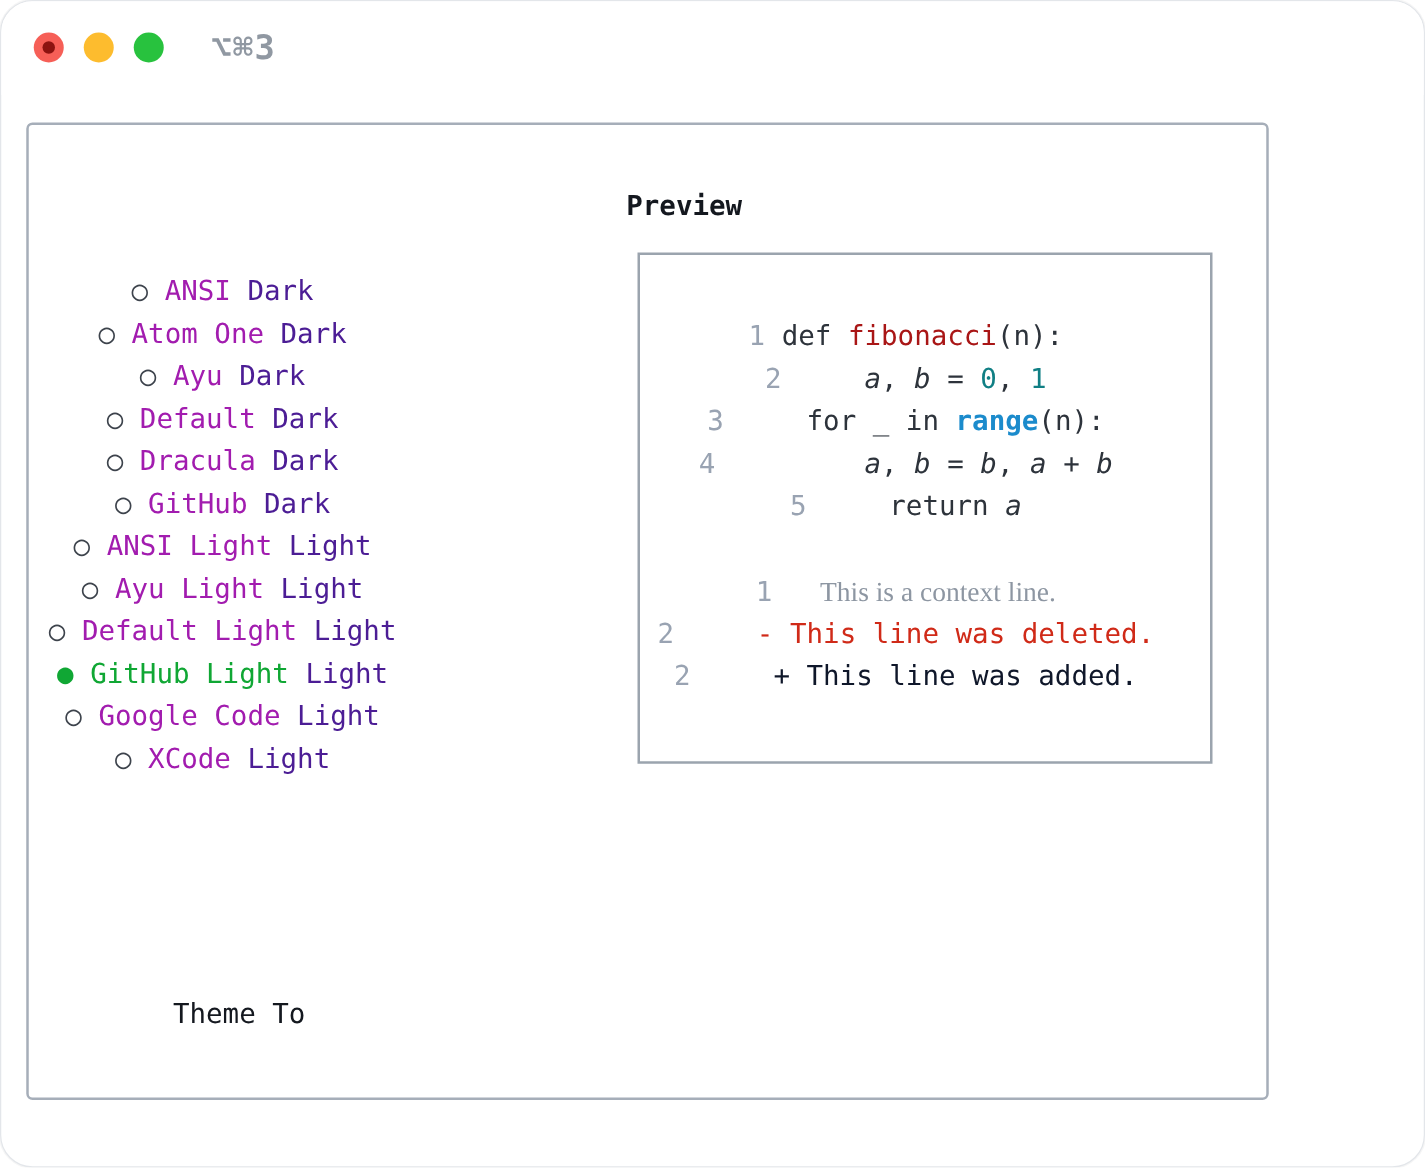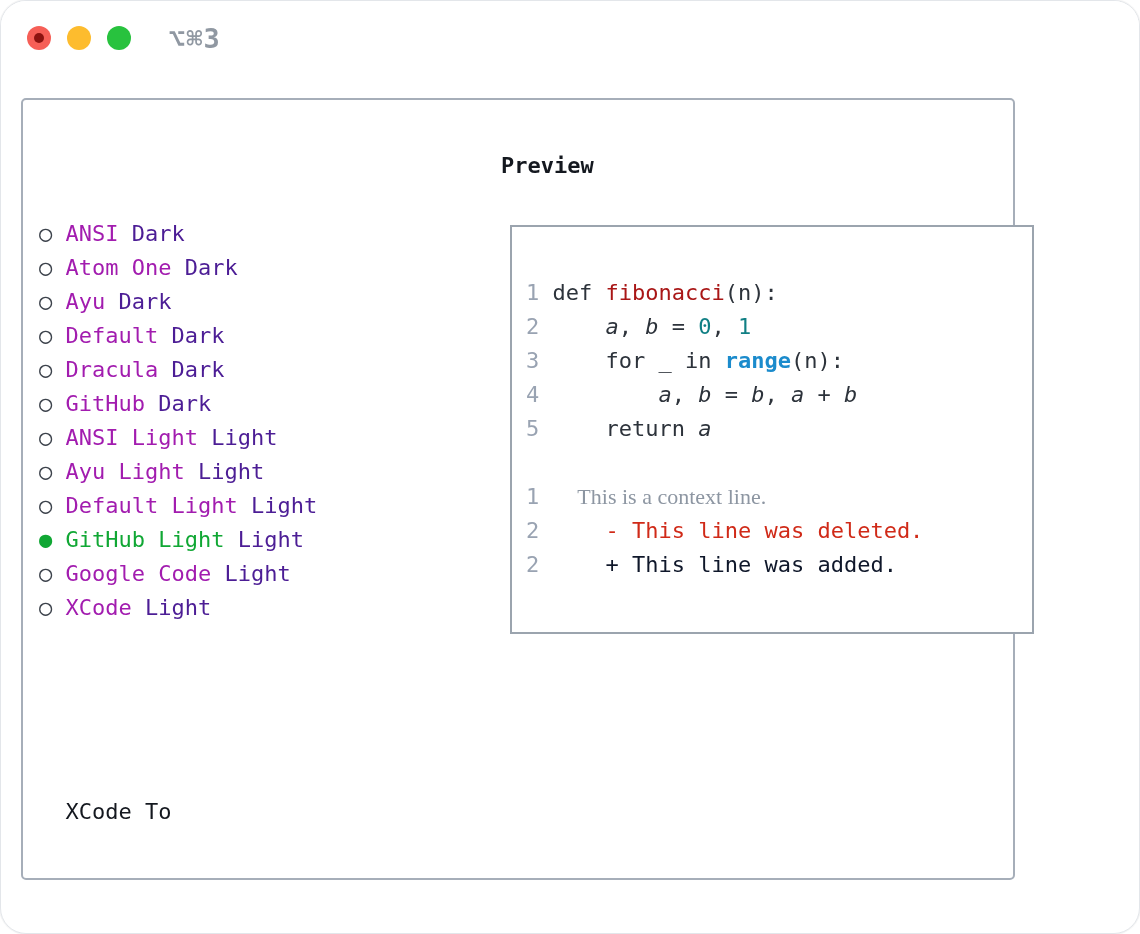--- a/index.html
+++ b/index.html
@@ -16,33 +16,33 @@
   .tl-close::after{content:"";position:absolute;left:7px;top:7px;width:10px;height:10px;border-radius:50%;background:#8c1310;}
   .tl-min{left:66px;background:#fdbc2e;}
   .tl-max{left:106px;background:#28c23e;}
   .win-title{position:absolute;left:168px;top:22px;font-size:27px;font-weight:bold;color:#9098a2;
     font-family:"DejaVu Sans Mono","DejaVu Sans",monospace;letter-spacing:1px;}
   
   .panel{
     position:absolute;left:20px;top:97px;width:994px;height:782px;
     border:2px solid #a6aeb9;border-radius:5px;background:#ffffff;box-sizing:border-box;
   }
-  .grid-text{font-size:22px;line-height:34px;white-space:pre;}
+  .grid-text{font-size:22px;line-height:34px;white-space:pre;text-align:center;}
   .left-col{position:absolute;left:16px;top:49px;}
   .line{height:34px;}
   .c-dark{color:#a21caf;}
   .c-head{color:#14181f;font-weight:bold;}
   .c-muted{color:#4c1d95;}
   .c-sel{color:#10a734;}
   .c-marker{color:#3d434c;}
   
   .preview-title{position:absolute;left:478px;top:49px;}
   .preview-box{
-    position:absolute;left:487px;top:102px;width:524px;height:409px;
-    border:2px solid #9ba4ae;background:#ffffff;box-sizing:border-box;overflow:hidden;margin-top:23px;
+    position:absolute;left:487px;top:102px;width:460px;height:409px;
+    border:2px solid #9ba4ae;background:#ffffff;box-sizing:border-box;overflow:hidden;
   }
   .preview-code{position:absolute;left:14px;top:15px;}
   .s-plain{color:#2d333b;}
   .s-num{color:#99a3b2;}
   .s-func{color:#a91616;}
   .s-builtin{color:#1b8bcc;font-weight:bold;}
   .s-number{color:#107f84;}
   .s-var{color:#2d333b;font-style:italic;}
   .s-ctx{color:#8d96a2;font-family:Liberation Serif, serif;}
   .s-del{color:#d02a18;}
@@ -58,21 +58,21 @@
     <div class="tl tl-min"></div>
     <div class="tl tl-max"></div>
     <div class="win-title">⌥⌘3</div>
   </div>
 
   <div class="panel">
 
     <div class="left-col grid-text">
       <div id="themes-container"><div class="line"><span class="c-marker">○ </span><span class="c-dark">ANSI </span><span class="c-muted">Dark</span></div><div class="line"><span class="c-marker">○ </span><span class="c-dark">Atom One </span><span class="c-muted">Dark</span></div><div class="line"><span class="c-marker">○ </span><span class="c-dark">Ayu </span><span class="c-muted">Dark</span></div><div class="line"><span class="c-marker">○ </span><span class="c-dark">Default </span><span class="c-muted">Dark</span></div><div class="line"><span class="c-marker">○ </span><span class="c-dark">Dracula </span><span class="c-muted">Dark</span></div><div class="line"><span class="c-marker">○ </span><span class="c-dark">GitHub </span><span class="c-muted">Dark</span></div><div class="line"><span class="c-marker">○ </span><span class="c-dark">ANSI Light </span><span class="c-muted">Light</span></div><div class="line"><span class="c-marker">○ </span><span class="c-dark">Ayu Light </span><span class="c-muted">Light</span></div><div class="line"><span class="c-marker">○ </span><span class="c-dark">Default Light </span><span class="c-muted">Light</span></div><div class="line"><span class="c-sel">● </span><span class="c-sel">GitHub Light </span><span class="c-muted">Light</span></div><div class="line"><span class="c-marker">○ </span><span class="c-dark">Google Code </span><span class="c-muted">Light</span></div><div class="line"><span class="c-marker">○ </span><span class="c-dark">XCode </span><span class="c-muted">Light</span></div></div>
       <div class="line"> </div>
-      <div class="line"><span class="c-head" style="font-weight:normal;color:#14181f">  </span><span style="color:#14181f">XCode To</span></div>
+      <div class="line"><span class="c-head" style="font-weight:normal;color:#14181f">  </span><span style="color:#14181f">Theme To</span></div>
       
       
       
     </div>
 
     <div class="preview-title grid-text"><span class="c-head">Preview</span></div>
 
     <div class="preview-box">
       <div class="preview-code grid-text" id="code-container"><div class="line"> </div><div class="line"><span class="s-num">1</span><span class="s-plain"> def </span><span class="s-func">fibonacci</span><span class="s-plain">(n):</span></div><div class="line"><span class="s-num">2</span><span class="s-plain">     </span><span class="s-var">a</span><span class="s-plain">, </span><span class="s-var">b</span><span class="s-plain"> = </span><span class="s-number">0</span><span class="s-plain">, </span><span class="s-number">1</span></div><div class="line"><span class="s-num">3</span><span class="s-plain">     for _ in </span><span class="s-builtin">range</span><span class="s-plain">(n):</span></div><div class="line"><span class="s-num">4</span><span class="s-plain">         </span><span class="s-var">a</span><span class="s-plain">, </span><span class="s-var">b</span><span class="s-plain"> = </span><span class="s-var">b</span><span class="s-plain">, </span><span class="s-var">a</span><span class="s-plain"> + </span><span class="s-var">b</span></div><div class="line"><span class="s-num">5</span><span class="s-plain">     return </span><span class="s-var">a</span></div><div class="line"> </div><div class="line"><span class="s-num">1</span><span class="s-ctx">       This is a context line.</span></div><div class="line"><span class="s-num">2</span><span class="s-plain">     </span><span class="s-del">- This line was deleted.</span></div><div class="line"><span class="s-num">2</span><span class="s-plain">     </span><span class="s-add">+ This line was added.</span></div><div class="line"> </div></div>
     </div>

